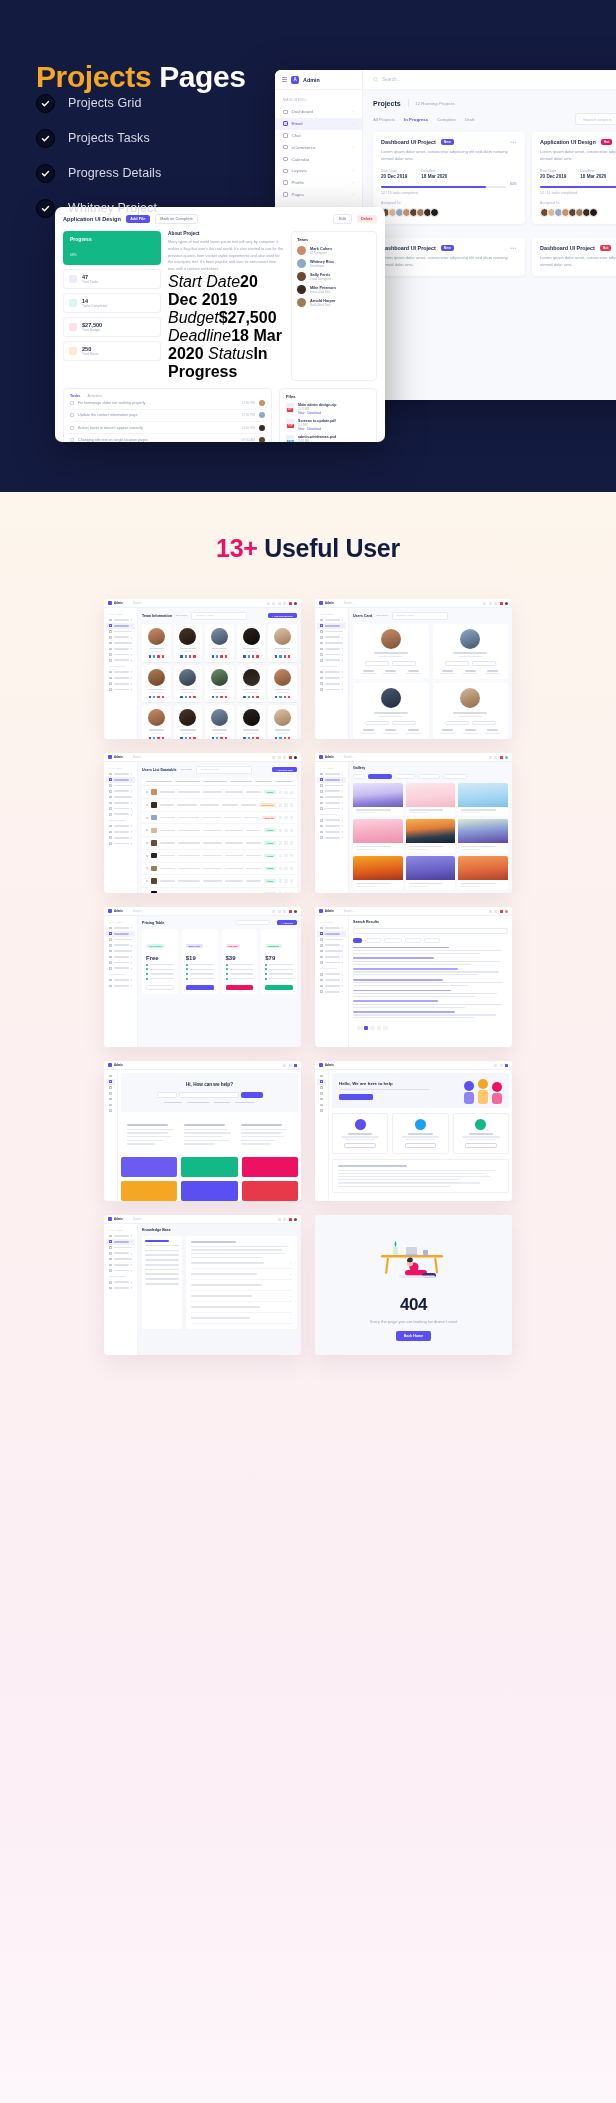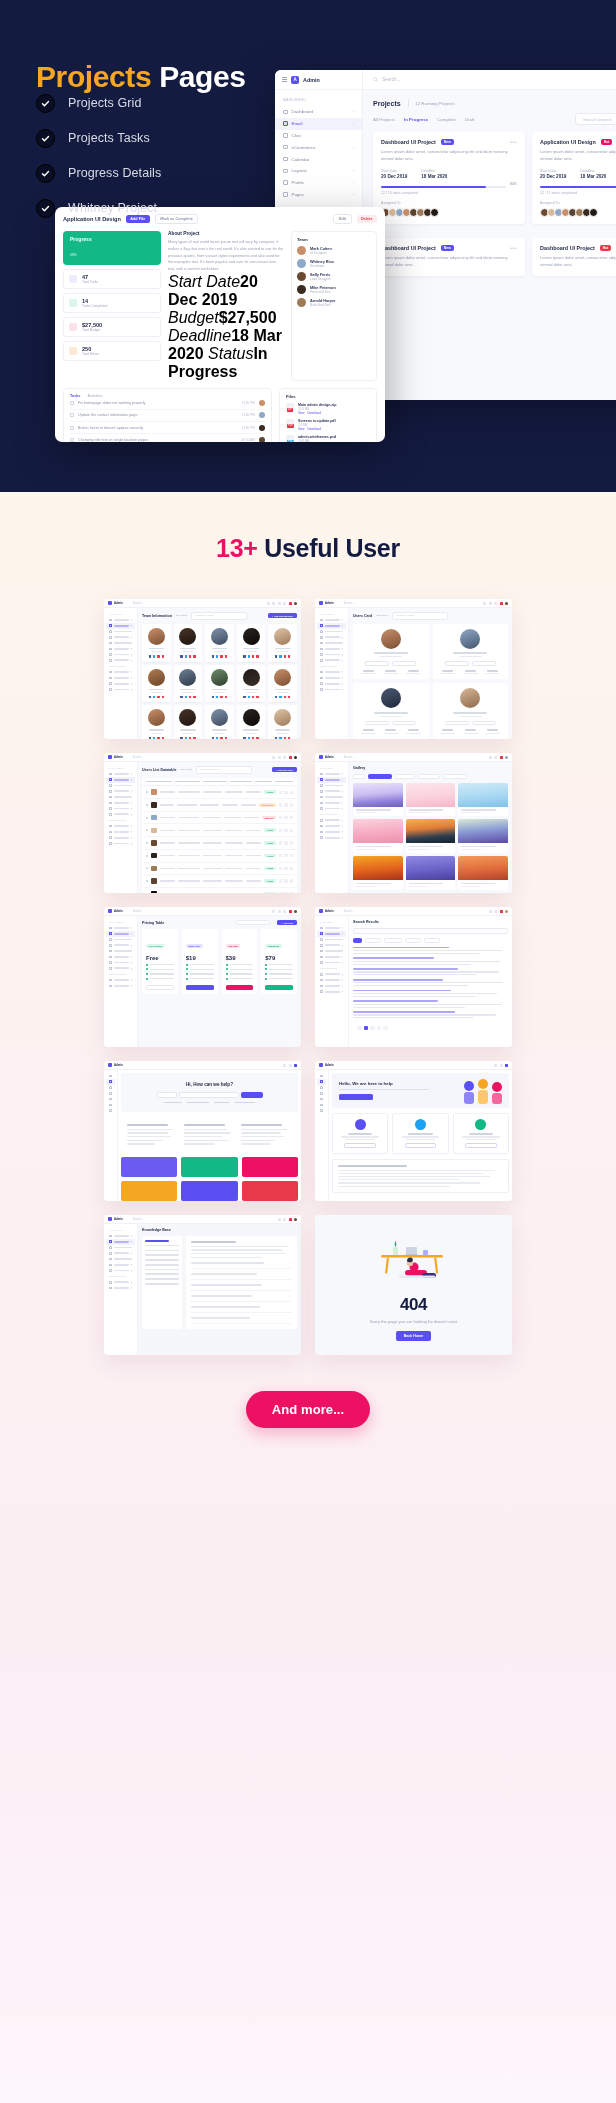--- a/index.html
+++ b/index.html
@@ -2087,17 +2087,14 @@
           </svg>
         </div>
         <div class="code">404</div>
         <div class="msg">Sorry the page you are looking for doesn't exist</div>
         <div class="bt">Back Home</div>
       </div>
     </div>
 
   </div>
 
-  <div class="more-wrap">
-    <div class="more-btn">And more...</div>
-  </div>
 
 </section>
 
 </body></html>

